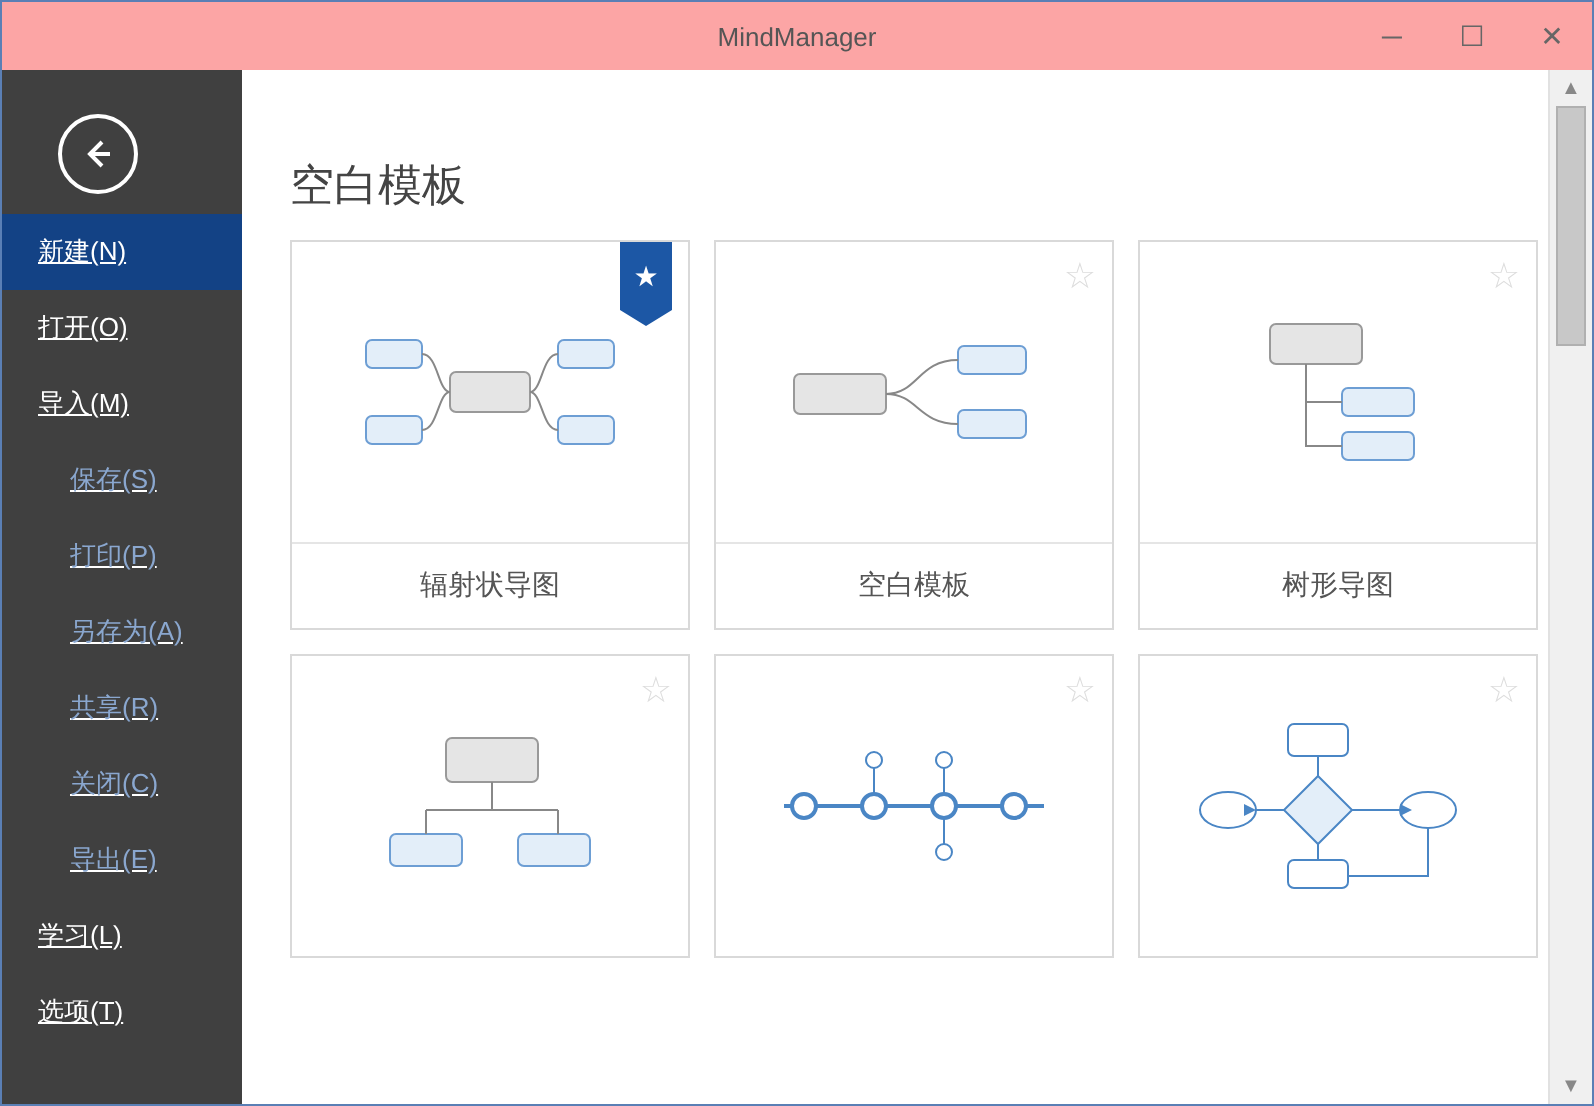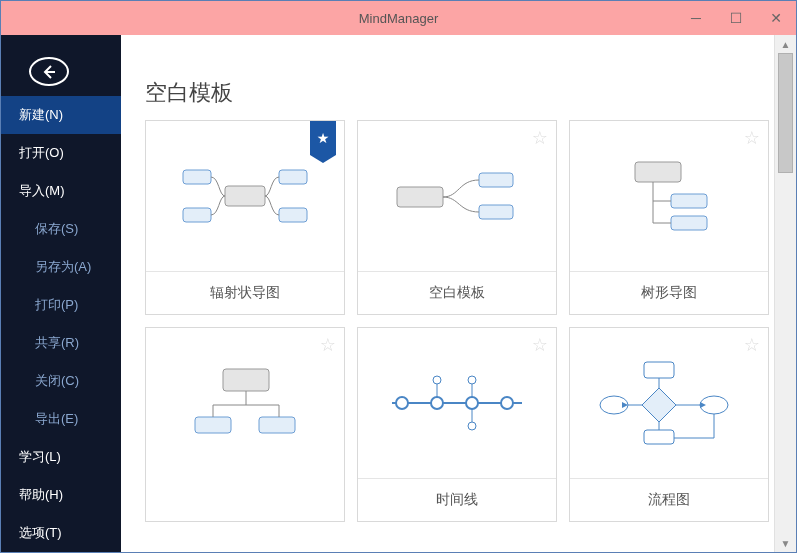--- a/index.html
+++ b/index.html
@@ -2,21 +2,21 @@
 <html><head>
 <meta charset="utf-8">
 <style>
 * { box-sizing: border-box; margin: 0; padding: 0; }
 body { font-family: "Microsoft YaHei", "Segoe UI", sans-serif; font-size: 13px; background: #fff; overflow: hidden; }
 .window { width: 797px; height: 553px; border: 1px solid #5a7fb5; display: flex; flex-direction: column; }
 .titlebar { height: 34px; display: flex; align-items: center; justify-content: center; position: relative; background: #fca5a5; color: #555; font-size: 13px; }
 .titlebar .controls { position: absolute; right: 0; top: 0; display: flex; height: 100%; }
 .titlebar .controls div { width: 40px; display: flex; align-items: center; justify-content: center; color: #666; font-family: Arial; font-size: 14px; cursor: default; }
 .main { flex: 1; display: flex; min-height: 0; }
-.sidebar { width: 120px; background: #0f172a; color: #fff; display: flex; flex-direction: column; padding-top: 4px; }
+.sidebar { width: 120px; background: #404040; color: #fff; display: flex; flex-direction: column; padding-top: 4px; text-decoration: underline; }
 .back-btn { width: 40px; height: 40px; border: 2px solid #fff; border-radius: 50%; margin: 18px 0 10px 28px; display: flex; align-items: center; justify-content: center; cursor: pointer; }
 .sidebar-item { padding: 10px 18px; color: #fff; font-size: 13px; cursor: pointer; }
 .sidebar-item.active { background: #134285; }
 .sidebar-item.dimmed { color: #8aa7cf; margin-left: 16px; }
 .content { flex: 1; display: flex; background: #fff; min-width: 0; }
 .content-inner { flex: 1; padding: 18px 24px; overflow: hidden; }
 .section-title { font-size: 22px; color: #444; margin-bottom: 12px; font-weight: normal; margin-top: 25px; }
 .grid { display: grid; grid-template-columns: repeat(3, 200px); gap: 12px 12px; }
 .card { border: 1px solid #d9d9d9; background: #fff; position: relative; cursor: pointer; }
 .card-preview { height: 150px; display: flex; align-items: center; justify-content: center; position: relative; }
@@ -48,27 +48,26 @@
         <svg width="18" height="18" viewBox="0 0 18 18">
             <path d="M11 3 L5 9 L11 15" stroke="#fff" stroke-width="2" fill="none"></path>
             <path d="M5 9 H15" stroke="#fff" stroke-width="2"></path>
           </svg>
       </div>
       <div id="sidebar-items">
           <div class="sidebar-item active">新建(N)</div>
           <div class="sidebar-item">打开(O)</div>
           <div class="sidebar-item">导入(M)</div>
           <div class="sidebar-item dimmed">保存(S)</div>
+          <div class="sidebar-item dimmed">打印(P)</div>
           <div class="sidebar-item dimmed">另存为(A)</div>
-          <div class="sidebar-item dimmed">打印(P)</div>
           <div class="sidebar-item dimmed">共享(R)</div>
           <div class="sidebar-item dimmed">关闭(C)</div>
           <div class="sidebar-item dimmed">导出(E)</div>
           <div class="sidebar-item">学习(L)</div>
-          <div class="sidebar-item">帮助(H)</div>
           <div class="sidebar-item">选项(T)</div>
         </div>
     </div>
     <div class="content">
       <div class="content-inner">
         <div class="section-title">空白模板</div>
         <div class="grid" id="template-grid">
             <div class="card">
               <div class="card-preview">
                 <svg width="140" height="80" viewBox="0 0 140 80">
@@ -130,38 +129,36 @@
                   <circle cx="125" cy="35" r="6" fill="#fff" stroke="#4a86c5" stroke-width="2"></circle>
                   <line x1="55" y1="29" x2="55" y2="14" stroke="#4a86c5"></line>
                   <circle cx="55" cy="12" r="4" fill="#fff" stroke="#4a86c5"></circle>
                   <line x1="90" y1="41" x2="90" y2="56" stroke="#4a86c5"></line>
                   <circle cx="90" cy="58" r="4" fill="#fff" stroke="#4a86c5"></circle>
                   <line x1="90" y1="29" x2="90" y2="14" stroke="#4a86c5"></line>
                   <circle cx="90" cy="12" r="4" fill="#fff" stroke="#4a86c5"></circle>
                 </svg>
                 <div class="star-fav">☆</div>
               </div>
-              <div class="card-label">时间线</div>
             </div>
             <div class="card">
               <div class="card-preview">
                 <svg width="150" height="90" viewBox="0 0 150 90">
                   <rect x="50" y="4" width="30" height="16" rx="3" fill="#fff" stroke="#4a86c5"></rect>
                   <polygon points="65,30 82,47 65,64 48,47" fill="#E3EEF9" stroke="#4a86c5"></polygon>
                   <ellipse cx="20" cy="47" rx="14" ry="9" fill="#fff" stroke="#4a86c5"></ellipse>
                   <ellipse cx="120" cy="47" rx="14" ry="9" fill="#fff" stroke="#4a86c5"></ellipse>
                   <rect x="50" y="72" width="30" height="14" rx="3" fill="#fff" stroke="#4a86c5"></rect>
                   <path d="M65 20 V30 M48 47 H34 M82 47 H106 M65 64 V72" stroke="#4a86c5" fill="none"></path>
                   <path d="M120 56 V80 H80" stroke="#4a86c5" fill="none"></path>
                   <polygon points="106,44 112,47 106,50" fill="#4a86c5"></polygon>
                   <polygon points="34,44 28,47 34,50" fill="#4a86c5" transform="rotate(180 31 47)"></polygon>
                 </svg>
                 <div class="star-fav">☆</div>
               </div>
-              <div class="card-label">流程图</div>
             </div>
           </div>
       </div>
       <div class="scroll-col">
         <div class="scroll-arrow">▲</div>
         <div class="scroll-track">
           <div class="scroll-thumb"></div>
         </div>
         <div class="scroll-arrow">▼</div>
       </div>

